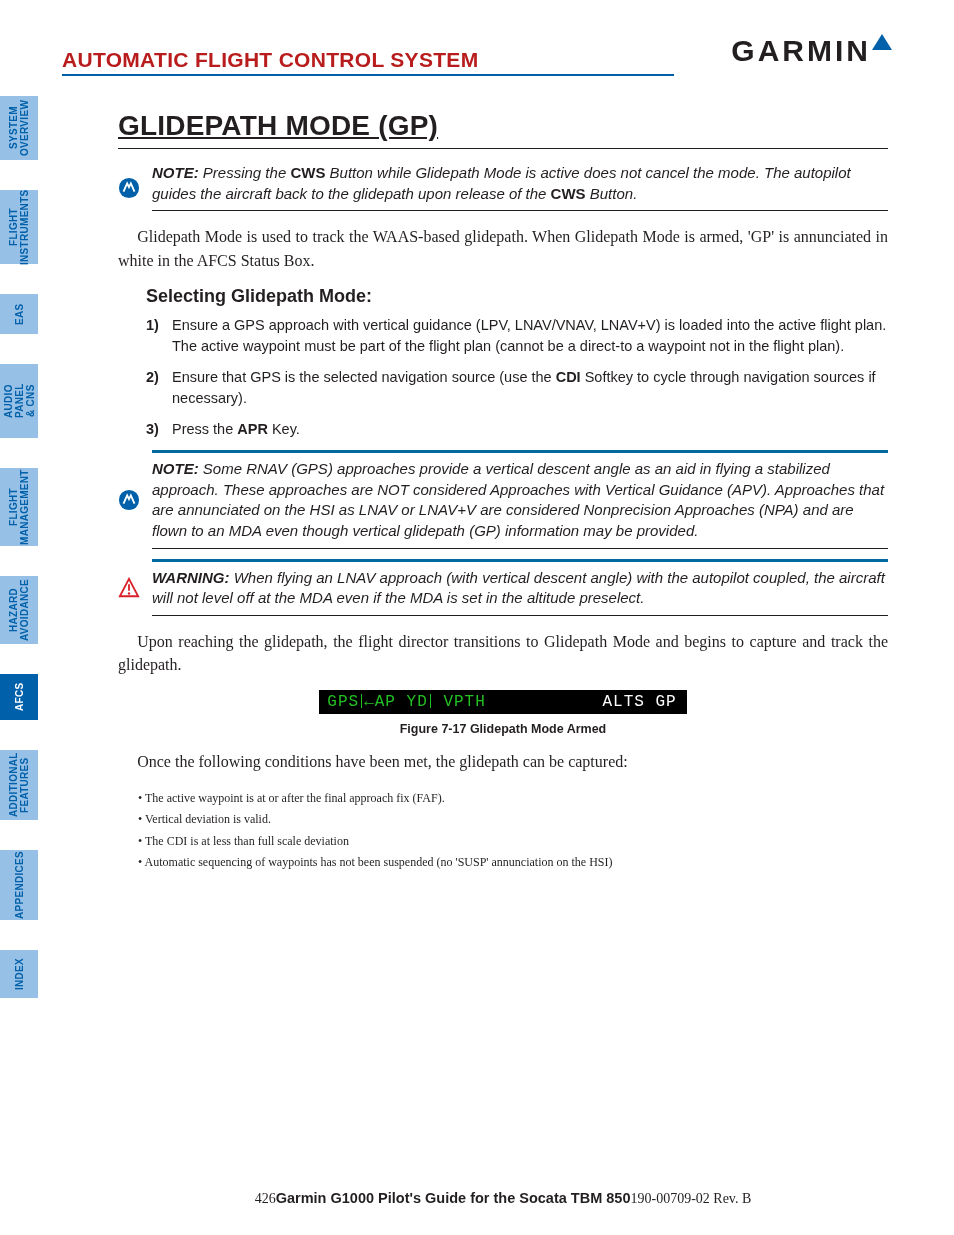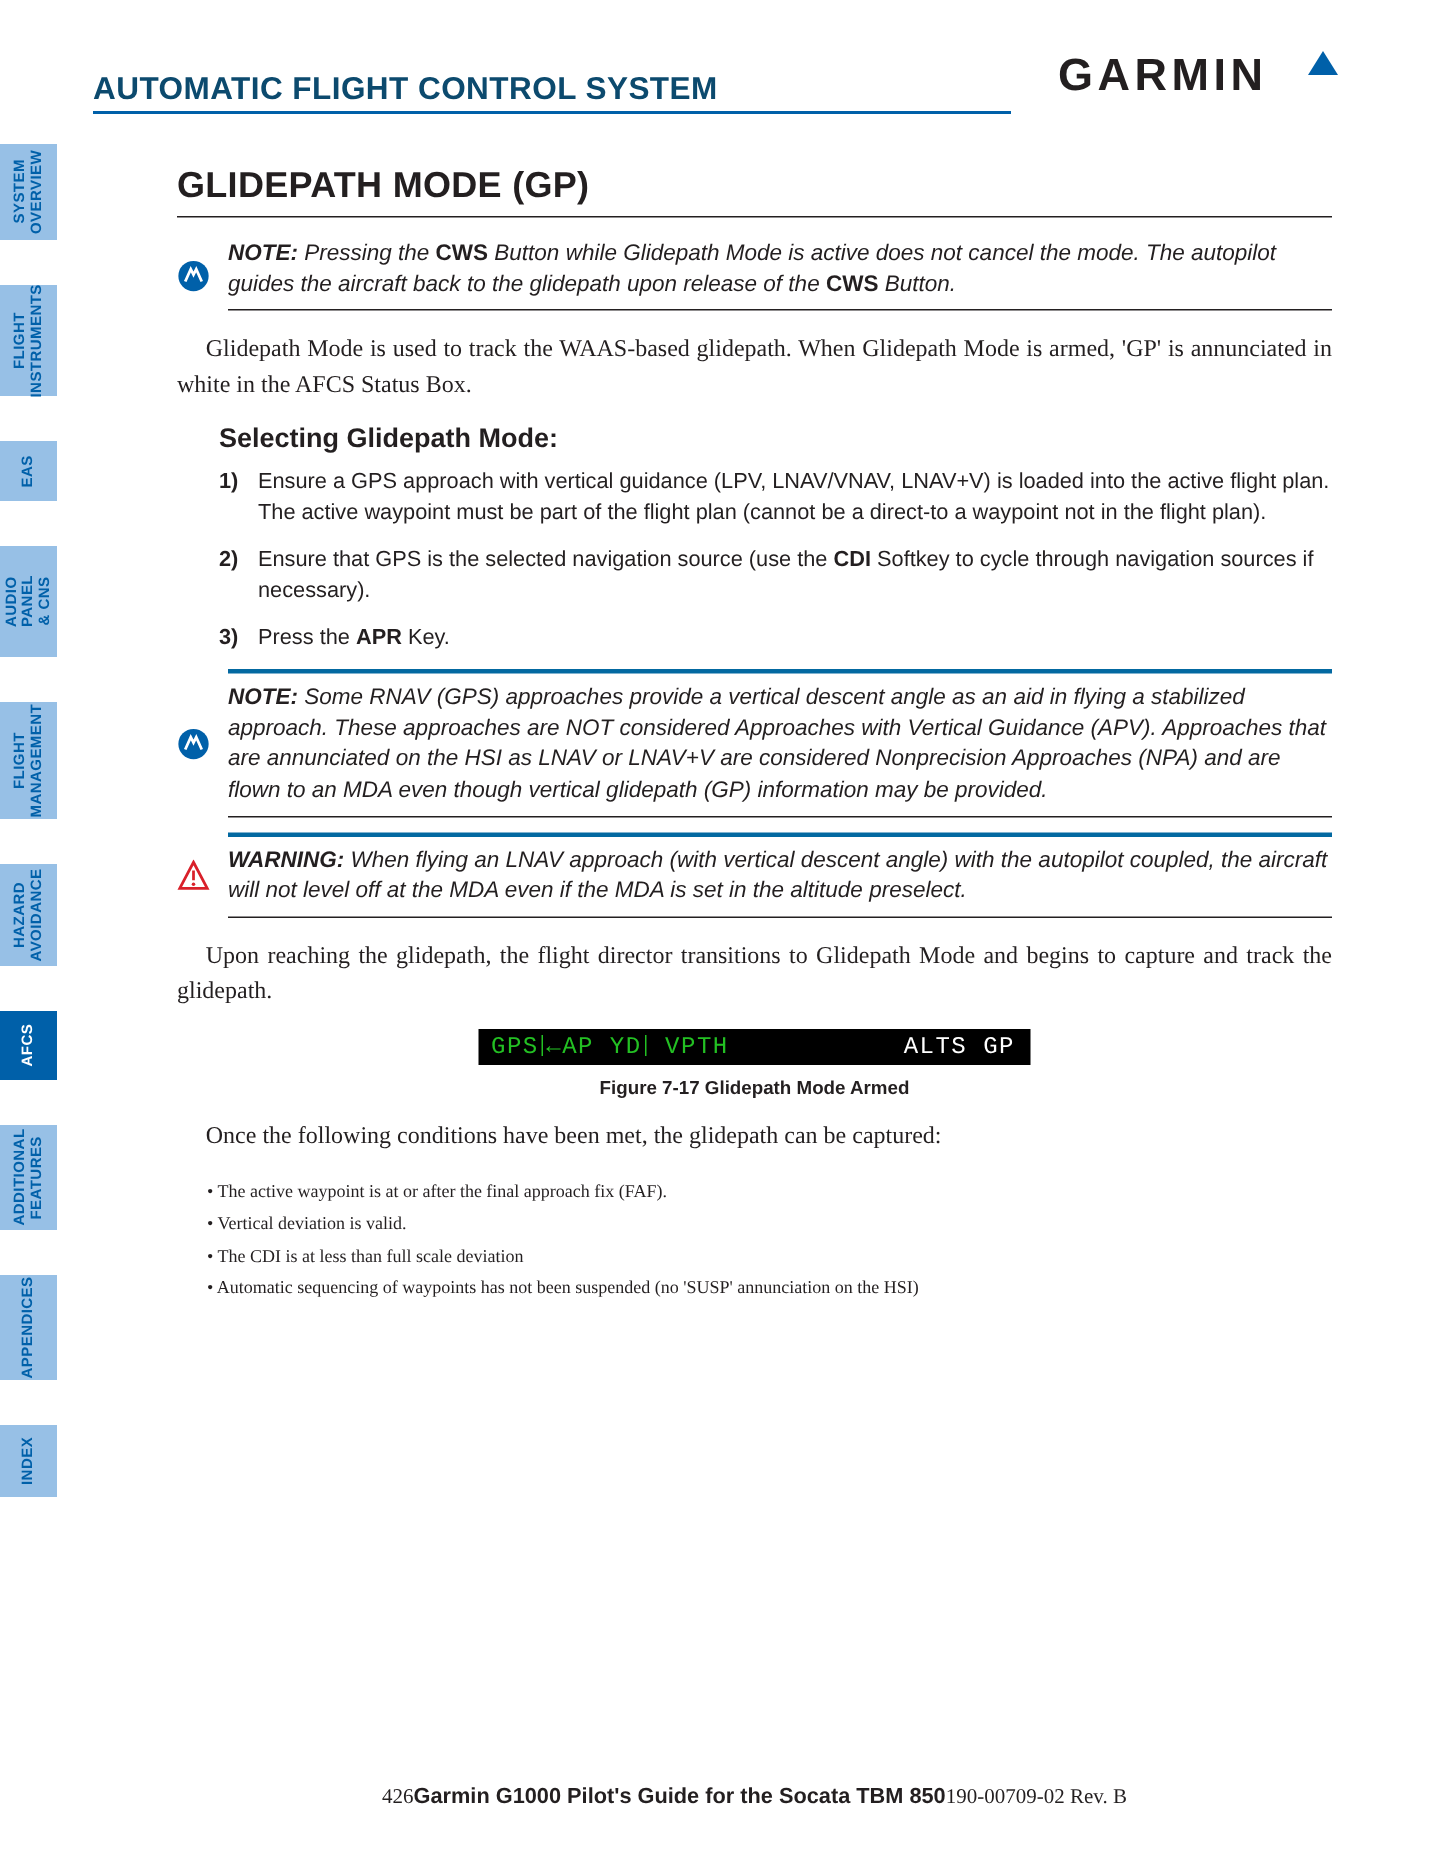--- a/index.html
+++ b/index.html
@@ -1,28 +1,28 @@
 <!DOCTYPE html>
 <html><head>
 <meta charset="utf-8">
 <style>
   * { box-sizing: border-box; margin: 0; padding: 0; }
   html, body { width: 954px; height: 1235px; background: #fff; font-family: "Segoe UI", "Myriad Pro", Arial, sans-serif; color: #231f20; }
   .page { position: relative; width: 954px; height: 1235px; }
   .header { position: absolute; top: 48px; left: 62px; right: 62px; height: 40px; }
-  .header-title { color: #0c4a6e; font-weight: 700; font-size: 21px; letter-spacing: 0.3px; font-stretch: condensed; }
+  .header-title { color: #b91c1c; font-weight: 700; font-size: 21px; letter-spacing: 0.3px; font-stretch: condensed; }
   .header-rule { border: none; border-top: 2px solid #0060a9; margin-top: 2px; width: 612px; }
-  .logo { position: absolute; right: 0; top: -14px; display: flex; align-items: flex-end; gap: 26px; }
+  .logo { position: absolute; right: 0; top: -14px; display: flex; align-items: flex-end; }
   .logo-text { font-family: "Arial Black", Arial, sans-serif; font-weight: 900; font-size: 30px; letter-spacing: 3px; color: #231f20; }
   .logo-tri { width: 0; height: 0; border-left: 10px solid transparent; border-right: 10px solid transparent; border-bottom: 16px solid #0060a9; margin-left: 1px; margin-bottom: 18px; }
   .tabs { position: absolute; left: 0; top: 96px; width: 50px; }
   .tab { background: #97c0e6; color: #0060a9; font-size: 10px; font-weight: 700; text-align: center; writing-mode: vertical-rl; transform: rotate(180deg); padding: 10px 3px; margin-bottom: 30px; border-radius: 0; width: 38px; display:flex; align-items:center; justify-content:center; line-height:1.1; letter-spacing:0.3px;}
   .tab.active { background: #0060a9; color: #fff; }
   .content { position: absolute; left: 118px; top: 110px; width: 770px; }
-  .section-heading { font-weight: 800; font-size: 24px; font-stretch: semi-condensed; letter-spacing:0.2px; margin-bottom: 6px; }
+  .section-heading { font-weight: 800; font-size: 28px; font-stretch: semi-condensed; letter-spacing:0.2px; margin-bottom: 6px; text-decoration: underline; }
   .section-rule { border:none; border-top:1px solid #231f20; margin-bottom:14px; width:100%; }
   .callout { display:flex; align-items:center; margin: 4px 0 6px 0; }
   .callout-icon { flex:0 0 auto; width:22px; height:22px; margin-right:12px; margin-top:2px; }
   .callout-body { flex:1; border-top:3px solid #0369a1; border-bottom:1px solid #231f20; padding:6px 0; font-size:15px; font-style:italic; line-height:1.38; }
   .callout-body .lead { font-weight:800; font-style:italic; }
   .callout-body .btn { font-weight:800; font-style:normal; }
   .callout.first .callout-body { border-top:none; padding-top:0; }
   .para { font-family: "Times New Roman", Georgia, serif; font-size: 16px; line-height:1.45; text-indent: 1.2em; margin: 14px 0 14px 0; text-align: justify; }
   .subhead { font-weight:700; font-size:18px; margin: 4px 0 8px 28px; }
   .steps { margin-left: 28px; list-style: none; counter-reset: step; }

